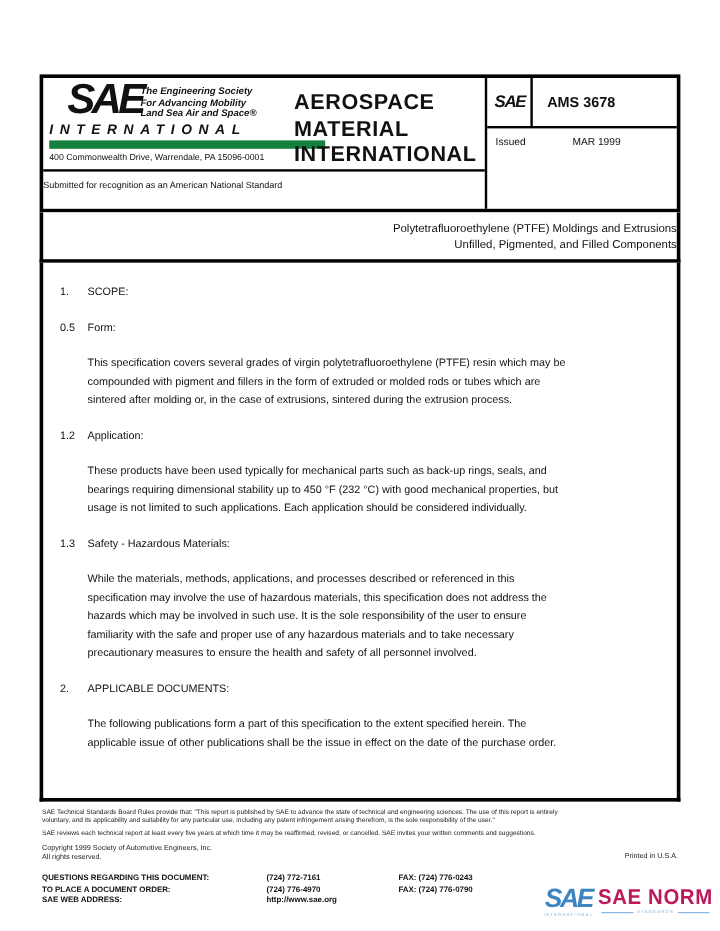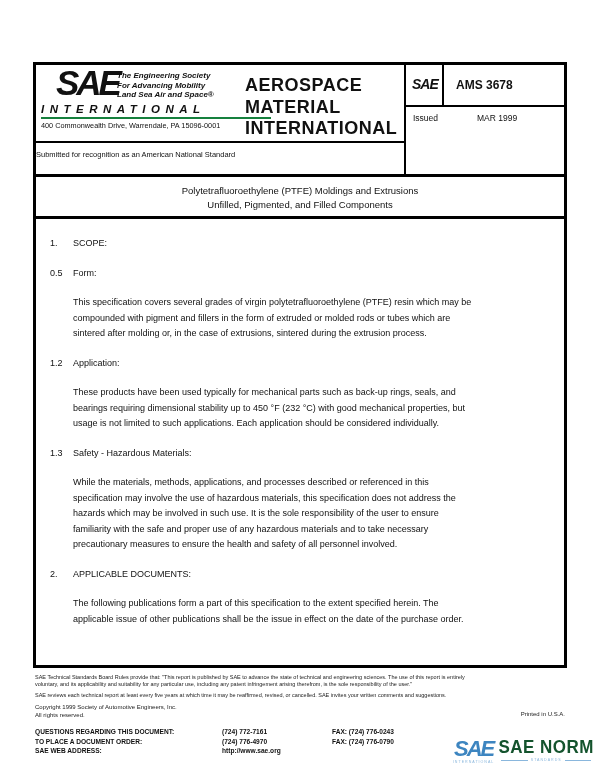--- a/index.html
+++ b/index.html
@@ -2,29 +2,29 @@
 <html><head>
 <meta charset="utf-8">
 <style>
   html,body{margin:0;padding:0;background:#ffffff;}
   .page{position:relative;width:600px;height:776px;background:#ffffff;
         font-family:"Liberation Sans","DejaVu Sans",sans-serif;color:#111;overflow:hidden;}
 
   
   .box{position:absolute;left:33px;width:534px;border:3px solid #000;box-sizing:border-box;background:#fff;}
   .box-header{top:62px;height:115px;}
-  .box-title{top:177px;height:42px;border-top:none;text-align:center;font-size:9.5px;line-height:14px;padding-top:7px;}
+  .box-title{top:177px;height:42px;border-top:none;text-align:right;font-size:9.5px;line-height:14px;padding-top:7px;}
   .box-main{top:219px;height:449px;border-top:none;padding:17px 12px 0 14px;}
 
   .box-header *{position:absolute;}
   .sae-big{left:20px;top:0px;font-size:35px;font-weight:bold;font-style:italic;letter-spacing:-3px;line-height:36px;}
   .tagline{left:81px;top:6px;font-size:8px;font-weight:bold;font-style:italic;line-height:9.5px;white-space:nowrap;}
   .tagline div{position:static;}
   .intl{left:5px;top:38px;font-size:11.5px;font-weight:bold;font-style:italic;letter-spacing:5.5px;white-space:nowrap;}
-  .addr{left:5px;top:52px;width:230px;border-top:2px solid #15803d;padding-top:2px;font-size:7.3px;white-space:nowrap;}
+  .addr{left:5px;top:52px;width:230px;border-top:7px solid #15803d;padding-top:2px;font-size:7.3px;white-space:nowrap;}
   .doctype{left:209px;top:10px;font-size:18px;font-weight:bold;line-height:21.5px;letter-spacing:0.5px;}
   .doctype div{position:static;}
   .vdiv-main{left:368px;top:0;width:2px;height:109px;background:#000;}
   .vdiv-small{left:406px;top:0;width:2px;height:40px;background:#000;}
   .hdiv-right{left:370px;top:40px;width:158px;height:2px;background:#000;}
   .sae-small{left:376px;top:11px;font-size:14px;font-weight:bold;font-style:italic;letter-spacing:-1px;}
   .ams{left:420px;top:13px;font-size:12px;font-weight:bold;}
   .issued-label{left:377px;top:48px;font-size:8.5px;}
   .issued-date{left:441px;top:48px;font-size:8.5px;}
   .sub-line{left:0;top:76px;width:368px;height:2px;background:#000;}
@@ -41,21 +41,21 @@
   .copyright{position:absolute;left:35px;top:704px;font-size:6px;line-height:7.5px;color:#222;}
   .printed{position:absolute;right:35px;top:711px;font-size:6px;color:#222;}
   .contacts{position:absolute;left:35px;top:727px;width:440px;font-size:6.6px;font-weight:bold;line-height:9.5px;color:#111;
             display:grid;grid-template-columns:187px 110px auto;}
 
   .watermark{position:absolute;right:6px;top:739px;display:flex;align-items:flex-start;}
   .wm-left{display:flex;flex-direction:column;align-items:center;margin-right:4px;}
   .wm-sae{font-size:22px;font-weight:bold;font-style:italic;letter-spacing:-2px;line-height:20px;color:#3d85c0;}
   .wm-intl{font-size:3.6px;letter-spacing:1px;color:#8ab7dd;margin-top:1px;}
   .wm-right{display:flex;flex-direction:column;}
-  .wm-name{font-size:17px;font-weight:bold;line-height:18px;letter-spacing:0.5px;color:#14532d;transform:scaleY(1.05);white-space:nowrap;}
+  .wm-name{font-size:17px;font-weight:bold;line-height:18px;letter-spacing:0.5px;color:#be185d;transform:scaleY(1.05);white-space:nowrap;}
   .wm-sub{display:flex;align-items:center;font-size:3.6px;letter-spacing:1px;color:#8ab7dd;margin-top:1px;}
   .wm-rule{flex:1;height:1px;background:#8ab7dd;margin:0 3px;}
 </style>
 </head>
 <body>
 
 <div class="page">
 
   <div class="box box-header">
     <div class="sae-big">SAE</div>

